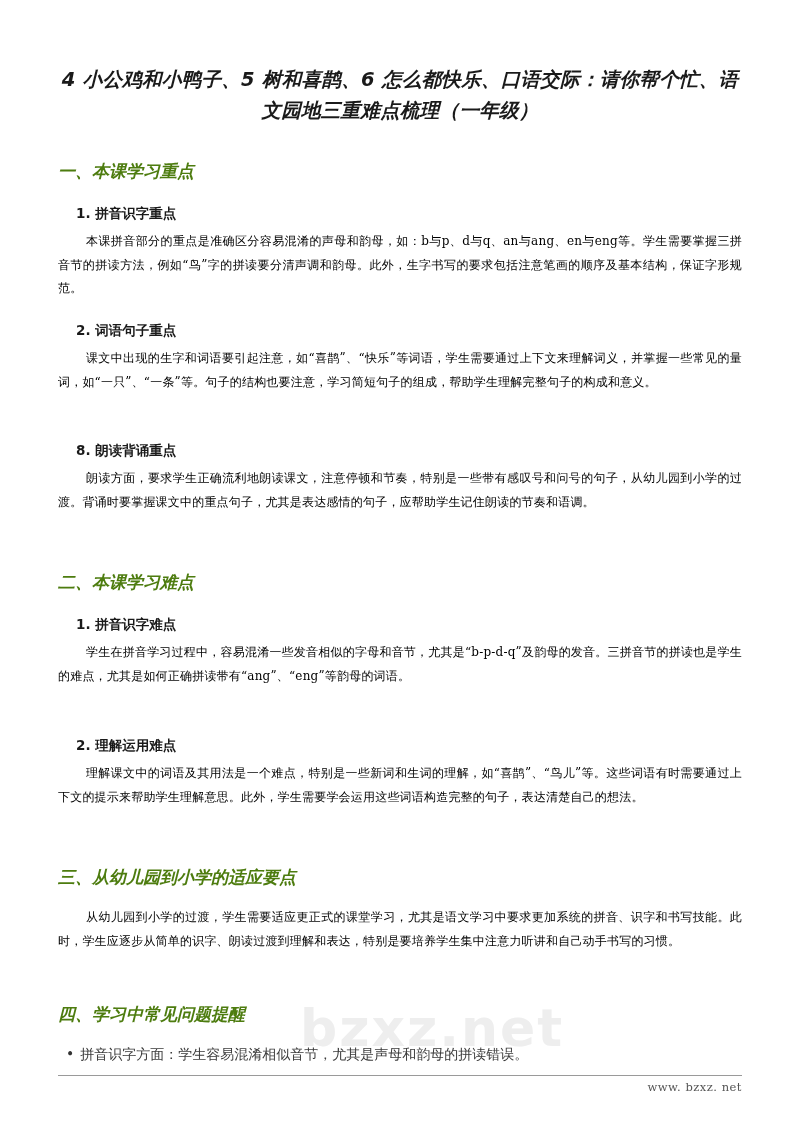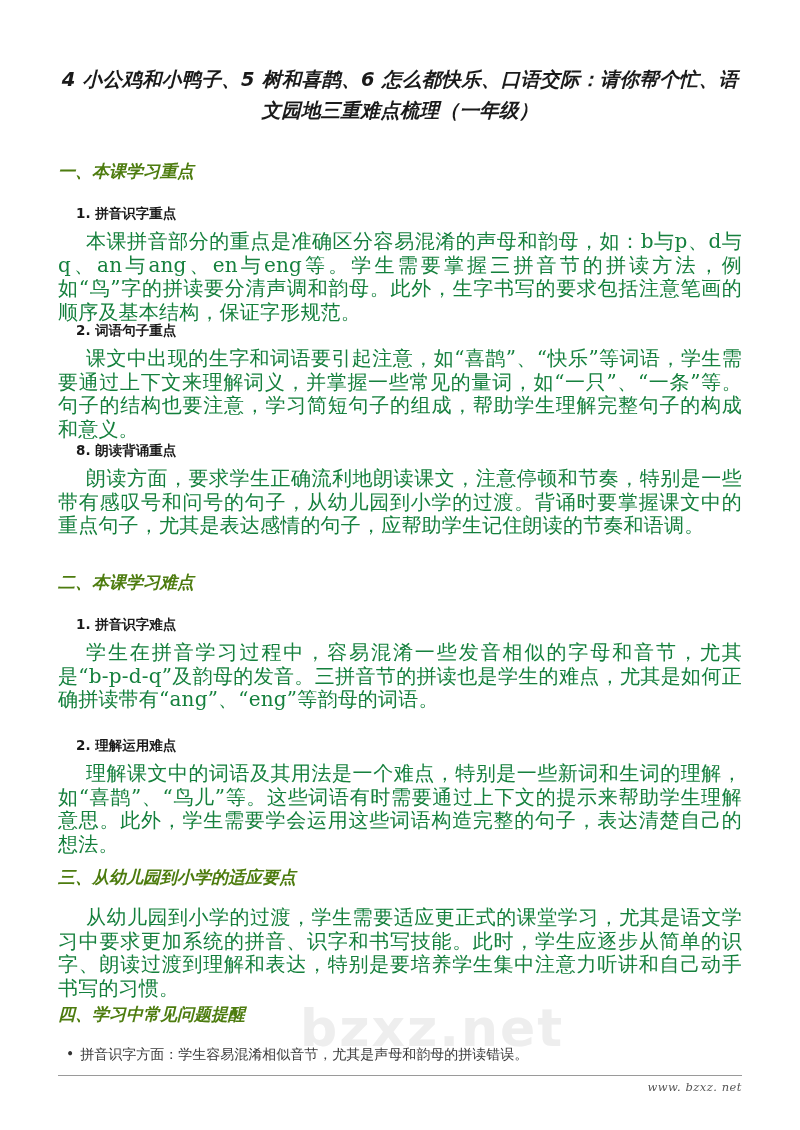--- a/index.html
+++ b/index.html
@@ -51,23 +51,23 @@
       font-family: "DejaVu Sans", "Liberation Sans", sans-serif;
       font-weight: bold;
       font-size: 13.5px;
       line-height: 18px;
       color: #1a1a1a;
     }
     .para {
       position: absolute;
       left: 0;
       width: 684px;
-      font-size: 20px;
+      font-size: 12px;
       line-height: 23.6px;
-      color: #15803d;
+      color: #000000;
       text-indent: 28px;
       text-align: justify;
       letter-spacing: 0.2px;
     }
     .bullet {
       position: absolute;
       left: 8px;
       width: 676px;
       font-size: 14px;
       line-height: 22px;
@@ -84,21 +84,20 @@
       top: 1075px;
       width: 684px;
       height: 1px;
       background: #9a9a9a;
     }
     .footer-url {
       position: absolute;
       right: 0;
       top: 1080px;
       font-family: "DejaVu Serif", "Liberation Serif", serif;
-      font-style: italic;
       font-size: 11.5px;
       color: #555;
       letter-spacing: 0.5px;
     }
     .watermark {
       position: absolute;
       left: 300px;
       top: 988px;
       font-family: "DejaVu Sans", "Liberation Sans", sans-serif;
       font-weight: bold;

